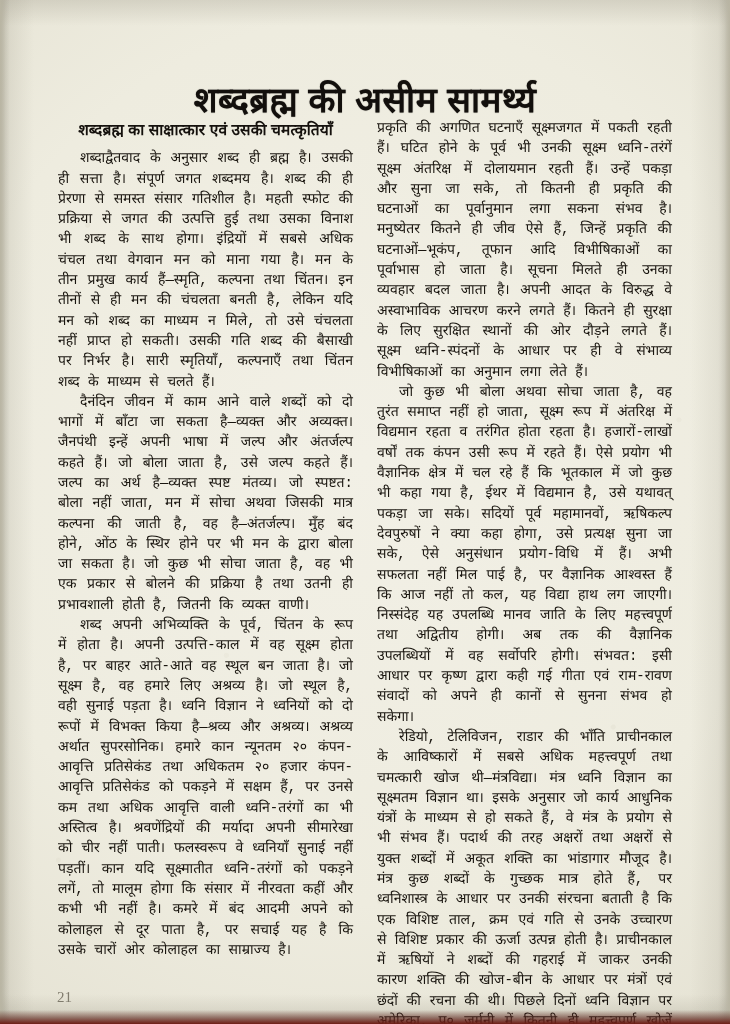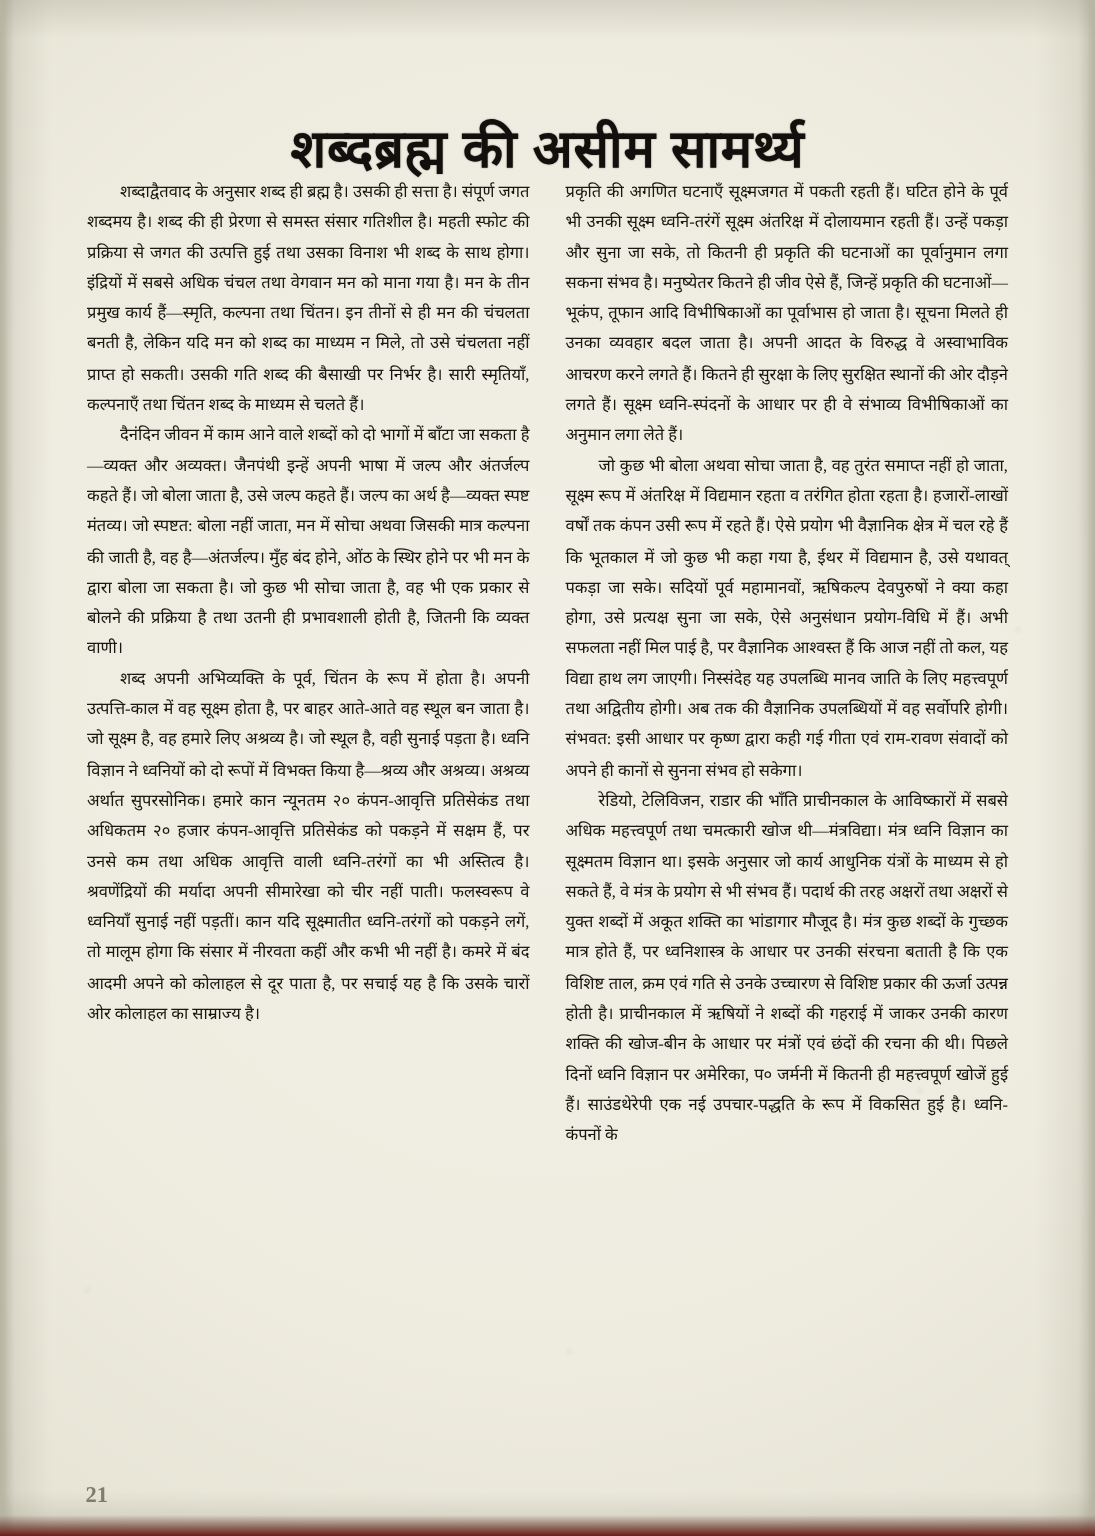--- a/index.html
+++ b/index.html
@@ -115,22 +115,22 @@
     font-size: 15.5px;
     line-height: 1.5;
     text-align: center;
     color: #15110d;
     margin: 0 0 7px 0;
     letter-spacing: 0.1px;
   }
 
   p.para {
     margin: 0;
-    font-family: Liberation Serif, serif;
-    font-size: 11px;
+    font-family: Liberation Mono, monospace;
+    font-size: 14px;
     line-height: 20.3px;
     text-align: justify;
     text-justify: inter-word;
     color: #19150f;
     text-indent: 22px;
     -webkit-hyphens: none;
     hyphens: none;
   }
   p.para + p.para { margin-top: 0px; }
   p.para.noindent { text-indent: 0; }
@@ -138,37 +138,37 @@
   .col-right p.para:first-child { text-indent: 0; }
 
   .page-number {
     position: absolute;
     left: 57px;
     bottom: 18px;
     font-family: "Liberation Serif", "DejaVu Serif", serif;
     font-size: 15px;
     color: #6f6a5c;
     opacity: .85;
-    font-weight: bold;
   }
 </style>
 </head>
 <body>
 
 <div class="page">
   <div class="paper"></div>
   <div class="grain"></div>
 
   <div class="content">
 
     <h1 class="doc-title">शब्दब्रह्म की असीम सामर्थ्य</h1>
 
     <div class="columns">
 
       <div class="col col-left">
+        <h2 class="section-title">शब्दब्रह्म का साक्षात्कार एवं उसकी चमत्कृतियाँ</h2>
 
         <p class="para">शब्दाद्वैतवाद के अनुसार शब्द ही ब्रह्म है। उसकी ही सत्ता है। संपूर्ण जगत शब्दमय है। शब्द की ही प्रेरणा से समस्त संसार गतिशील है। महती स्फोट की प्रक्रिया से जगत की उत्पत्ति हुई तथा उसका विनाश भी शब्द के साथ होगा। इंद्रियों में सबसे अधिक चंचल तथा वेगवान मन को माना गया है। मन के तीन प्रमुख कार्य हैं—स्मृति, कल्पना तथा चिंतन। इन तीनों से ही मन की चंचलता बनती है, लेकिन यदि मन को शब्द का माध्यम न मिले, तो उसे चंचलता नहीं प्राप्त हो सकती। उसकी गति शब्द की बैसाखी पर निर्भर है। सारी स्मृतियाँ, कल्पनाएँ तथा चिंतन शब्द के माध्यम से चलते हैं।</p>
         <p class="para">दैनंदिन जीवन में काम आने वाले शब्दों को दो भागों में बाँटा जा सकता है—व्यक्त और अव्यक्त। जैनपंथी इन्हें अपनी भाषा में जल्प और अंतर्जल्प कहते हैं। जो बोला जाता है, उसे जल्प कहते हैं। जल्प का अर्थ है—व्यक्त स्पष्ट मंतव्य। जो स्पष्टत: बोला नहीं जाता, मन में सोचा अथवा जिसकी मात्र कल्पना की जाती है, वह है—अंतर्जल्प। मुँह बंद होने, ओंठ के स्थिर होने पर भी मन के द्वारा बोला जा सकता है। जो कुछ भी सोचा जाता है, वह भी एक प्रकार से बोलने की प्रक्रिया है तथा उतनी ही प्रभावशाली होती है, जितनी कि व्यक्त वाणी।</p>
         <p class="para">शब्द अपनी अभिव्यक्ति के पूर्व, चिंतन के रूप में होता है। अपनी उत्पत्ति-काल में वह सूक्ष्म होता है, पर बाहर आते-आते वह स्थूल बन जाता है। जो सूक्ष्म है, वह हमारे लिए अश्रव्य है। जो स्थूल है, वही सुनाई पड़ता है। ध्वनि विज्ञान ने ध्वनियों को दो रूपों में विभक्त किया है—श्रव्य और अश्रव्य। अश्रव्य अर्थात सुपरसोनिक। हमारे कान न्यूनतम २० कंपन-आवृत्ति प्रतिसेकंड तथा अधिकतम २० हजार कंपन-आवृत्ति प्रतिसेकंड को पकड़ने में सक्षम हैं, पर उनसे कम तथा अधिक आवृत्ति वाली ध्वनि-तरंगों का भी अस्तित्व है। श्रवणेंद्रियों की मर्यादा अपनी सीमारेखा को चीर नहीं पाती। फलस्वरूप वे ध्वनियाँ सुनाई नहीं पड़तीं। कान यदि सूक्ष्मातीत ध्वनि-तरंगों को पकड़ने लगें, तो मालूम होगा कि संसार में नीरवता कहीं और कभी भी नहीं है। कमरे में बंद आदमी अपने को कोलाहल से दूर पाता है, पर सचाई यह है कि उसके चारों ओर कोलाहल का साम्राज्य है।</p>
       </div>
 
       <div class="col col-right">
         <p class="para noindent">प्रकृति की अगणित घटनाएँ सूक्ष्मजगत में पकती रहती हैं। घटित होने के पूर्व भी उनकी सूक्ष्म ध्वनि-तरंगें सूक्ष्म अंतरिक्ष में दोलायमान रहती हैं। उन्हें पकड़ा और सुना जा सके, तो कितनी ही प्रकृति की घटनाओं का पूर्वानुमान लगा सकना संभव है। मनुष्येतर कितने ही जीव ऐसे हैं, जिन्हें प्रकृति की घटनाओं—भूकंप, तूफान आदि विभीषिकाओं का पूर्वाभास हो जाता है। सूचना मिलते ही उनका व्यवहार बदल जाता है। अपनी आदत के विरुद्ध वे अस्वाभाविक आचरण करने लगते हैं। कितने ही सुरक्षा के लिए सुरक्षित स्थानों की ओर दौड़ने लगते हैं। सूक्ष्म ध्वनि-स्पंदनों के आधार पर ही वे संभाव्य विभीषिकाओं का अनुमान लगा लेते हैं।</p>
         <p class="para">जो कुछ भी बोला अथवा सोचा जाता है, वह तुरंत समाप्त नहीं हो जाता, सूक्ष्म रूप में अंतरिक्ष में विद्यमान रहता व तरंगित होता रहता है। हजारों-लाखों वर्षों तक कंपन उसी रूप में रहते हैं। ऐसे प्रयोग भी वैज्ञानिक क्षेत्र में चल रहे हैं कि भूतकाल में जो कुछ भी कहा गया है, ईथर में विद्यमान है, उसे यथावत् पकड़ा जा सके। सदियों पूर्व महामानवों, ऋषिकल्प देवपुरुषों ने क्या कहा होगा, उसे प्रत्यक्ष सुना जा सके, ऐसे अनुसंधान प्रयोग-विधि में हैं। अभी सफलता नहीं मिल पाई है, पर वैज्ञानिक आश्वस्त हैं कि आज नहीं तो कल, यह विद्या हाथ लग जाएगी। निस्संदेह यह उपलब्धि मानव जाति के लिए महत्त्वपूर्ण तथा अद्वितीय होगी। अब तक की वैज्ञानिक उपलब्धियों में वह सर्वोपरि होगी। संभवत: इसी आधार पर कृष्ण द्वारा कही गई गीता एवं राम-रावण संवादों को अपने ही कानों से सुनना संभव हो सकेगा।</p>
         <p class="para">रेडियो, टेलिविजन, राडार की भाँति प्राचीनकाल के आविष्कारों में सबसे अधिक महत्त्वपूर्ण तथा चमत्कारी खोज थी—मंत्रविद्या। मंत्र ध्वनि विज्ञान का सूक्ष्मतम विज्ञान था। इसके अनुसार जो कार्य आधुनिक यंत्रों के माध्यम से हो सकते हैं, वे मंत्र के प्रयोग से भी संभव हैं। पदार्थ की तरह अक्षरों तथा अक्षरों से युक्त शब्दों में अकूत शक्ति का भांडागार मौजूद है। मंत्र कुछ शब्दों के गुच्छक मात्र होते हैं, पर ध्वनिशास्त्र के आधार पर उनकी संरचना बताती है कि एक विशिष्ट ताल, क्रम एवं गति से उनके उच्चारण से विशिष्ट प्रकार की ऊर्जा उत्पन्न होती है। प्राचीनकाल में ऋषियों ने शब्दों की गहराई में जाकर उनकी कारण शक्ति की खोज-बीन के आधार पर मंत्रों एवं छंदों की रचना की थी। पिछले दिनों ध्वनि विज्ञान पर अमेरिका, प०‌ जर्मनी में कितनी ही महत्त्वपूर्ण खोजें हुई हैं। साउंडथेरेपी एक नई उपचार-पद्धति के रूप में विकसित हुई है। ध्वनि-कंपनों के</p>

